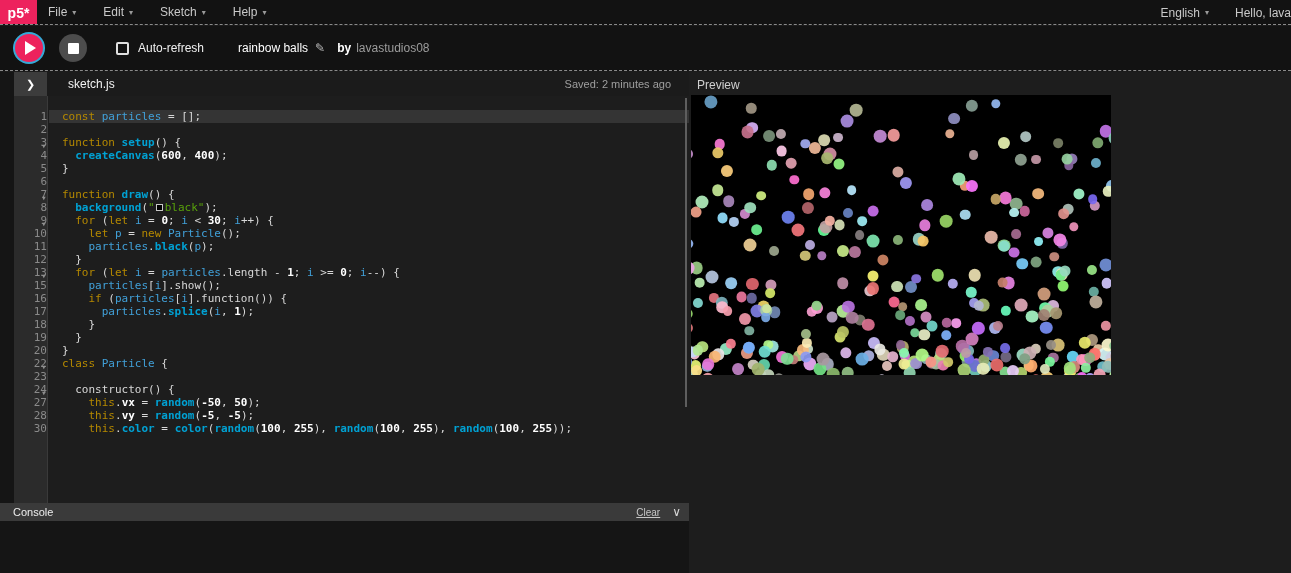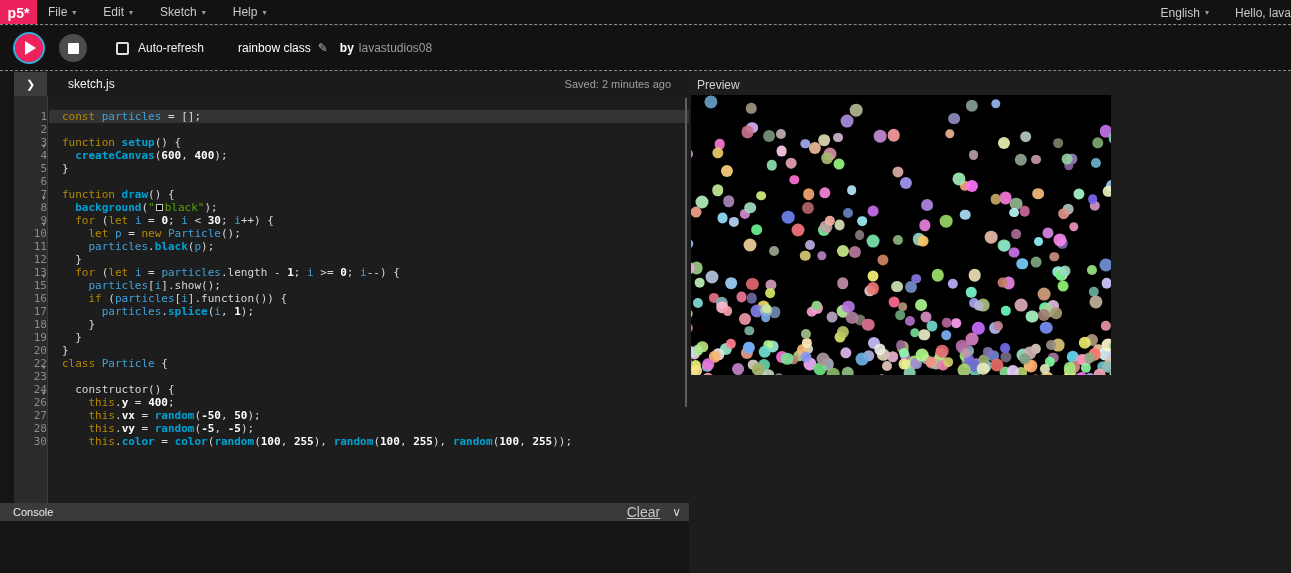--- a/index.html
+++ b/index.html
@@ -70,21 +70,21 @@
   .swatch { display:inline-block; width:7px; height:7px; border:1px solid #c8c8c8;
     background:#000; margin:0 2px 0 1px; }
   #editor-scrollbar { position:absolute; right:2px; top:2px; width:2px; height:76%;
     background:#5e5e5e; cursor:grab; }
 
   
   #console-header { position:absolute; left:0; top:503px; width:689px; height:18px; background:#3a3a3a;
     display:flex; align-items:center; }
   #console-title { color:#ededed; font-size:11px; margin-left:13px; }
   #console-actions { position:absolute; right:8px; display:flex; align-items:center; gap:12px; }
-  #clear-btn { color:#c7c7c7; font-size:14px; cursor:pointer;text-decoration:underline; }
+  #clear-btn { color:#c7c7c7; font-size:10px; cursor:pointer;text-decoration:underline; }
   #console-collapse { color:#d8d8d8; font-size:12px; cursor:pointer; }
   #console-body { position:absolute; left:0; top:521px; width:689px; height:52px; background:#151515; }
 
   
   #preview { position:absolute; left:689px; top:72px; width:602px; height:501px; background:#1d1d1d; }
   #preview-title { position:absolute; left:8px; top:6px; color:#cfcfcf; font-size:12px; }
   #sketch-canvas { position:absolute; left:2px; top:23px; width:420px; height:280px;
     background:#000; overflow:hidden; }
   .dot { position:absolute; border-radius:50%; transform:translate(-50%,-50%); opacity:0.92; }
 </style>
@@ -124,21 +124,21 @@
 
 <div id="toolbar">
   <div id="play-btn">
     <div class="tri"></div>
   </div>
   <div id="stop-btn">
     <div class="sq"></div>
   </div>
   <div id="autorefresh"></div>
   <span id="autorefresh-label">Auto-refresh</span>
-  <span id="sketch-title">rainbow class</span>
+  <span id="sketch-title">rainbow balls</span>
   <span id="pencil">✎</span>
   <span id="by-label">by</span>
   <span id="author">lavastudios08</span>
 </div>
 
 <div id="left-strip"></div>
 
 <div id="tabbar">
   <div id="collapse-btn">
     <span>❯</span>
@@ -165,21 +165,20 @@
       <div class="code-line"><span class="gcell"><span class="lnum">13</span><span class="fold">▼</span></span><span class="lcontent"><span class="tk-p">  </span><span class="tk-k">for</span><span class="tk-p"> (</span><span class="tk-k">let</span><span class="tk-p"> </span><span class="tk-v">i</span><span class="tk-p"> = </span><span class="tk-v">particles</span><span class="tk-p">.length - </span><span class="tk-n">1</span><span class="tk-p">; </span><span class="tk-v">i</span><span class="tk-p"> &gt;= </span><span class="tk-n">0</span><span class="tk-p">; </span><span class="tk-v">i</span><span class="tk-p">--) {</span></span></div>
       <div class="code-line"><span class="gcell"><span class="lnum">15</span></span><span class="lcontent"><span class="tk-p">    </span><span class="tk-v">particles</span><span class="tk-p">[</span><span class="tk-v">i</span><span class="tk-p">].show();</span></span></div>
       <div class="code-line"><span class="gcell"><span class="lnum">16</span></span><span class="lcontent"><span class="tk-p">    </span><span class="tk-k">if</span><span class="tk-p"> (</span><span class="tk-v">particles</span><span class="tk-p">[</span><span class="tk-v">i</span><span class="tk-p">].function()) {</span></span></div>
       <div class="code-line"><span class="gcell"><span class="lnum">17</span></span><span class="lcontent"><span class="tk-p">      </span><span class="tk-v">particles</span><span class="tk-p">.</span><span class="tk-f">splice</span><span class="tk-p">(</span><span class="tk-v">i</span><span class="tk-p">, </span><span class="tk-n">1</span><span class="tk-p">);</span></span></div>
       <div class="code-line"><span class="gcell"><span class="lnum">18</span></span><span class="lcontent"><span class="tk-p">    }</span></span></div>
       <div class="code-line"><span class="gcell"><span class="lnum">19</span></span><span class="lcontent"><span class="tk-p">  }</span></span></div>
       <div class="code-line"><span class="gcell"><span class="lnum">20</span></span><span class="lcontent"><span class="tk-p">}</span></span></div>
       <div class="code-line"><span class="gcell"><span class="lnum">22</span><span class="fold">▼</span></span><span class="lcontent"><span class="tk-k">class</span><span class="tk-p"> </span><span class="tk-v">Particle</span><span class="tk-p"> {</span></span></div>
       <div class="code-line"><span class="gcell"><span class="lnum">23</span></span><span class="lcontent"></span></div>
       <div class="code-line"><span class="gcell"><span class="lnum">24</span><span class="fold">▼</span></span><span class="lcontent"><span class="tk-p">  constructor() {</span></span></div>
-      <div class="code-line"><span class="gcell"><span class="lnum">26</span></span><span class="lcontent"><span class="tk-p">    </span><span class="tk-k">this</span><span class="tk-p">.</span><span class="tk-d">y</span><span class="tk-p"> = </span><span class="tk-n">400</span><span class="tk-p">;</span></span></div>
       <div class="code-line"><span class="gcell"><span class="lnum">27</span></span><span class="lcontent"><span class="tk-p">    </span><span class="tk-k">this</span><span class="tk-p">.</span><span class="tk-d">vx</span><span class="tk-p"> = </span><span class="tk-f">random</span><span class="tk-p">(</span><span class="tk-n">-50</span><span class="tk-p">, </span><span class="tk-n">50</span><span class="tk-p">);</span></span></div>
       <div class="code-line"><span class="gcell"><span class="lnum">28</span></span><span class="lcontent"><span class="tk-p">    </span><span class="tk-k">this</span><span class="tk-p">.</span><span class="tk-d">vy</span><span class="tk-p"> = </span><span class="tk-f">random</span><span class="tk-p">(</span><span class="tk-n">-5</span><span class="tk-p">, </span><span class="tk-n">-5</span><span class="tk-p">);</span></span></div>
       <div class="code-line"><span class="gcell"><span class="lnum">30</span></span><span class="lcontent"><span class="tk-p">    </span><span class="tk-k">this</span><span class="tk-p">.</span><span class="tk-f">color</span><span class="tk-p"> = </span><span class="tk-f">color</span><span class="tk-p">(</span><span class="tk-f">random</span><span class="tk-p">(</span><span class="tk-n">100</span><span class="tk-p">, </span><span class="tk-n">255</span><span class="tk-p">), </span><span class="tk-f">random</span><span class="tk-p">(</span><span class="tk-n">100</span><span class="tk-p">, </span><span class="tk-n">255</span><span class="tk-p">), </span><span class="tk-f">random</span><span class="tk-p">(</span><span class="tk-n">100</span><span class="tk-p">, </span><span class="tk-n">255</span><span class="tk-p">));</span></span></div>
     </div>
   <div id="editor-scrollbar"></div>
 </div>
 
 <div id="console-header">
   <span id="console-title">Console</span>
   <div id="console-actions">

